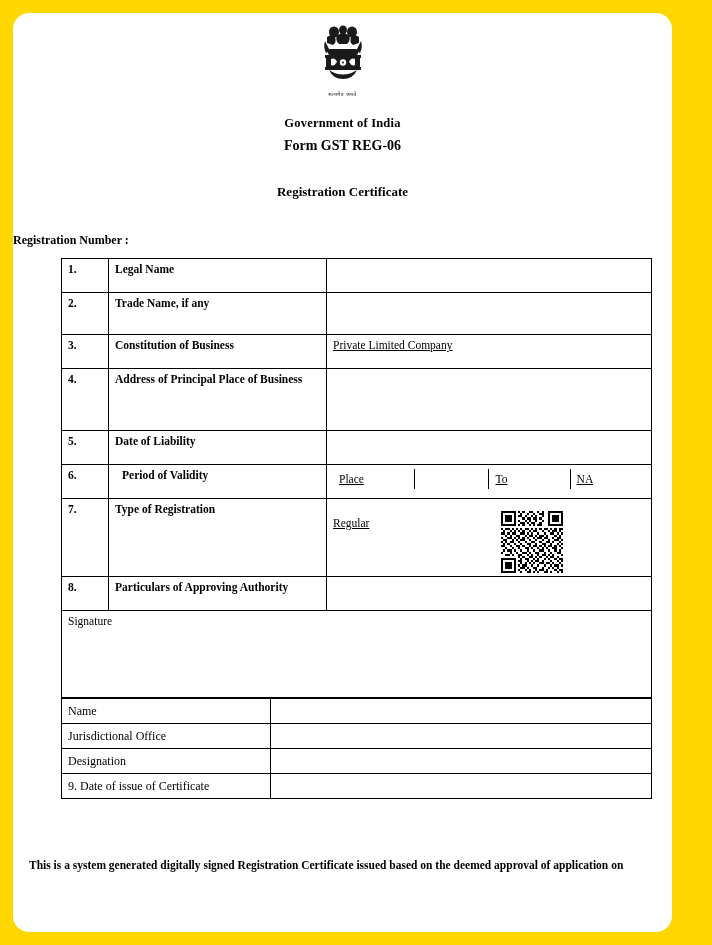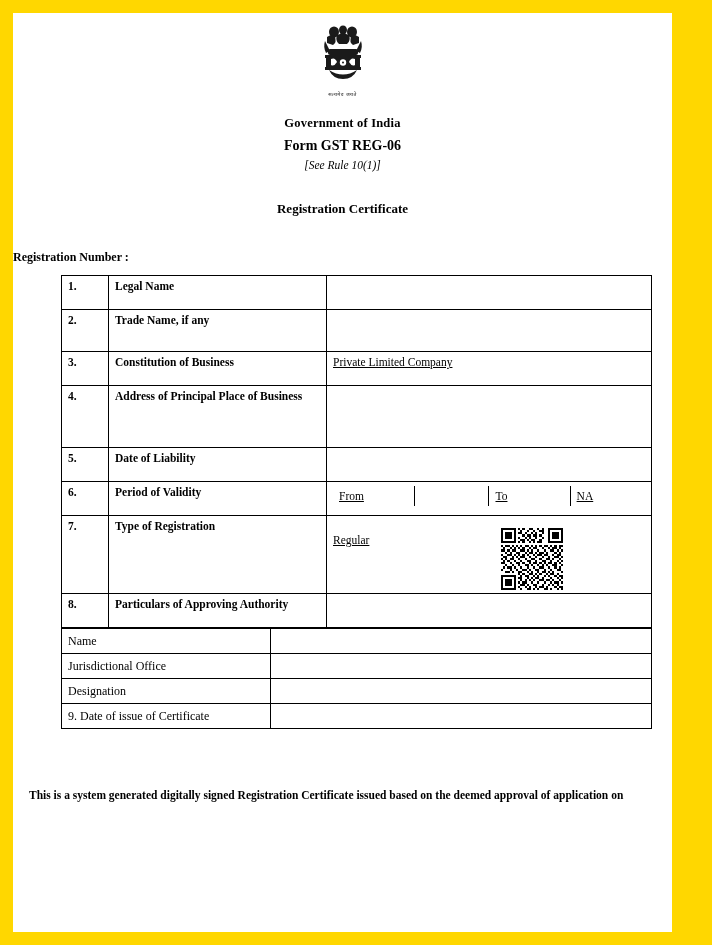--- a/index.html
+++ b/index.html
@@ -13,20 +13,21 @@
     font-family: "Liberation Serif", serif;
     overflow: hidden;
   }
   .page {
     position: absolute;
     left: 13px;
     top: 13px;
     width: 659px;
     height: 919px;
     background: #ffffff;
+    border-radius: 16px;
   }
   .emblem-wrap {
     text-align: center;
     padding-top: 8px;
   }
   .emblem {
     display: inline-block;
     width: 52px;
     height: 78px;
     position: relative;
@@ -176,21 +177,20 @@
           <path d="M12 49 q14 9 28 0 q-4 9 -14 9 q-10 0 -14 -9z"></path>
         </g>
       </svg>
       <div class="emblem-motto">सत्यमेव जयते</div>
     </div>
   </div>
 
   <div class="hdr">
     <div class="l1">Government of India</div>
     <div class="l2">Form GST REG-06</div>
-    <div class="l3">[See Rule 10(1)]</div>
     <div class="l4">Registration Certificate</div>
   </div>
 
   <div class="regno">Registration Number :</div>
 
   <table class="main">
     <tbody>
         <tr class="h-short">
       <td class="num">1.</td>
       <td class="lbl">Legal Name</td>
@@ -211,26 +211,26 @@
       <td class="lbl">Address of Principal Place of Business</td>
       <td class="val"></td>
     </tr>
     <tr class="h-short">
       <td class="num">5.</td>
       <td class="lbl">Date of Liability</td>
       <td class="val"></td>
     </tr>
     <tr class="h-short period-row">
       <td class="num" style="padding:4px 6px;">6.</td>
-      <td class="lbl" style="padding:4px 6px;">Period of Validity</td>
+      <td class="lbl" style="padding:4px 13px;">Period of Validity</td>
       <td class="val">
         <table class="pv-table">
           <tbody>
                 <tr>
-            <td class="period-cell" style="width:26%;">From</td>
+            <td class="period-cell" style="width:26%;">Place</td>
             <td class="period-cell" style="width:24%;border-left:1px solid #000 !important;"></td>
             <td class="period-cell" style="width:26%;border-left:1px solid #000 !important;">To</td>
             <td class="period-cell" style="width:24%;border-left:1px solid #000 !important;">NA</td>
           </tr>
         </tbody>
             </table>
       </td>
     </tr>
     <tr style="height:78px;">
       <td class="num">7.</td>
@@ -490,20 +490,23 @@
             </g>
           </svg>
         </div>
       </td>
     </tr>
     <tr class="h-short">
       <td class="num">8.</td>
       <td class="lbl">Particulars of Approving Authority</td>
       <td class="val"></td>
     </tr>
+    <tr>
+      <td class="sig-cell" colspan="3">Signature</td>
+    </tr>
   </tbody>
     </table>
 
   <table class="foot">
     <tbody>
         <tr>
       <td class="flbl">Name</td>
       <td></td>
     </tr>
     <tr>

